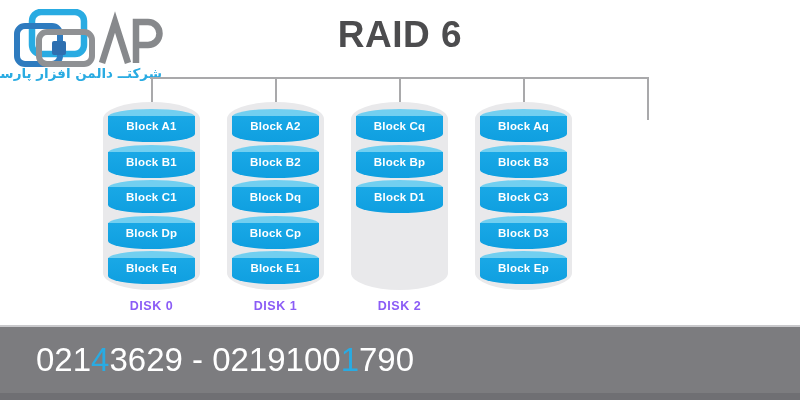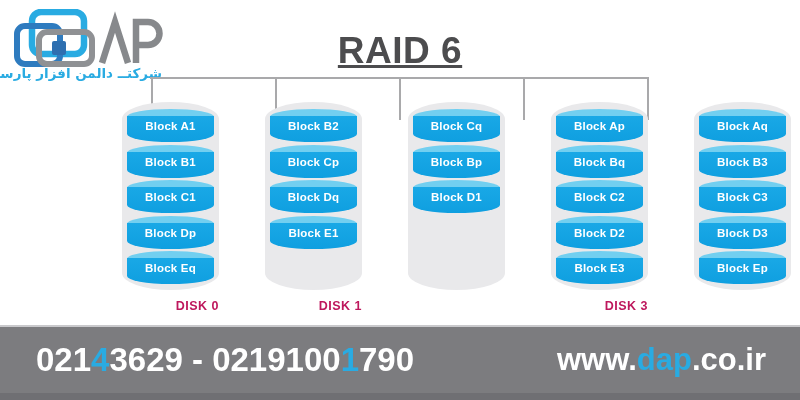--- a/index.html
+++ b/index.html
@@ -11,33 +11,32 @@
   
   .logo{position:absolute;left:14px;top:9px;}
   .logo svg{display:block;}
   .logo-tagline{
     position:absolute;left:-4px;top:56px;width:152px;
     direction:rtl;text-align:center;
     font-family:"DejaVu Sans",sans-serif;
     font-size:13.5px;font-weight:bold;color:#29abe2;white-space:nowrap;
   }
   .page-title{
-    position:absolute;left:0;right:0;top:14px;margin:16px;
+    position:absolute;left:0;right:0;top:14px;margin:0;
     text-align:center;font-size:37px;font-weight:700;color:#4c4c4e;
     letter-spacing:.5px;
-    text-decoration:underline;
   }
 
   
   .h-line{position:absolute;left:150px;top:77px;width:498px;height:1.5px;background:#a9a9ab;}
   .v-line{position:absolute;top:77px;width:1.5px;height:43px;background:#a9a9ab;}
 
   
   .disk-row{position:absolute;left:103px;top:102px;display:flex;gap:27px;}
-  .disk{width:97px;margin-left:19px;}
+  .disk{width:97px;}
   .capsule{
     box-sizing:border-box;height:188px;padding:7px 5px 6px;
     background:#e9e9eb;border-radius:50%/17px;
   }
   .block{position:relative;height:33px;margin-bottom:2.5px;}
   .block:last-child{margin-bottom:0;}
   .block::before{ 
     content:"";position:absolute;left:0;right:0;top:0;height:15px;
     background:#72cff0;border-radius:50%;
   }
@@ -45,34 +44,34 @@
     content:"";position:absolute;left:0;right:0;top:7px;bottom:0;
     background:linear-gradient(180deg,#19a8e6,#0f9fe0);
     border-radius:0 0 50% 50% / 0 0 8px 8px;
   }
   .block span{
     position:absolute;left:0;right:0;top:11px;z-index:1;
     color:#fff;font-size:11.5px;font-weight:700;text-align:center;
     letter-spacing:.2px;
   }
   .disk-label{
-    margin-top:9px;text-align:right;font-size:12.5px;font-weight:700;
-    color:#be185d;letter-spacing:.5px;
+    margin-top:9px;text-align:center;font-size:12.5px;font-weight:700;
+    color:#8b5cf6;letter-spacing:.5px;
   }
 
   
   .footer{
     position:absolute;left:0;right:0;top:325px;bottom:0;
     background:#7c7c7f;border-top:2px solid #c9c9cc;box-sizing:border-box;
   }
   .footer-content{
     display:flex;justify-content:space-between;align-items:center;
     height:66px;padding:0 34px 0 36px;
   }
-  .phone{font-size:33px;font-weight:700;color:#fff;white-space:nowrap;}
+  .phone{font-size:33px;font-weight:400;color:#fff;white-space:nowrap;}
   .website{font-size:31px;font-weight:700;color:#fff;white-space:nowrap;}
   .hl{color:#29abe2;}
   .footer-strip{position:absolute;left:0;right:0;bottom:0;height:7px;background:#6f6f73;}
 </style>
 </head>
 <body>
 
 <div class="stage">
 
   <div class="logo">
@@ -115,69 +114,53 @@
         <div class="block">
             <span>Block Eq</span>
           </div>
       </div>
       <div class="disk-label">DISK 0</div>
     </div>
 
     <div class="disk">
       <div class="capsule">
         <div class="block">
+            <span>Block A2</span>
+          </div>
+        <div class="block">
             <span>Block B2</span>
           </div>
         <div class="block">
-            <span>Block Cp</span>
+            <span>Block Dq</span>
           </div>
         <div class="block">
-            <span>Block Dq</span>
+            <span>Block Cp</span>
           </div>
         <div class="block">
             <span>Block E1</span>
           </div>
       </div>
       <div class="disk-label">DISK 1</div>
     </div>
 
     <div class="disk">
       <div class="capsule">
         <div class="block">
             <span>Block Cq</span>
           </div>
         <div class="block">
             <span>Block Bp</span>
           </div>
         <div class="block">
             <span>Block D1</span>
           </div>
       </div>
+      <div class="disk-label">DISK 2</div>
     </div>
 
-    <div class="disk">
-      <div class="capsule">
-        <div class="block">
-            <span>Block Ap</span>
-          </div>
-        <div class="block">
-            <span>Block Bq</span>
-          </div>
-        <div class="block">
-            <span>Block C2</span>
-          </div>
-        <div class="block">
-            <span>Block D2</span>
-          </div>
-        <div class="block">
-            <span>Block E3</span>
-          </div>
-      </div>
-      <div class="disk-label">DISK 3</div>
-    </div>
 
     <div class="disk">
       <div class="capsule">
         <div class="block">
             <span>Block Aq</span>
           </div>
         <div class="block">
             <span>Block B3</span>
           </div>
         <div class="block">
@@ -190,18 +173,17 @@
             <span>Block Ep</span>
           </div>
       </div>
     </div>
 
   </div>
 
   <div class="footer">
     <div class="footer-content">
       <div class="phone"><span>021</span><span class="hl">4</span><span>3629 - 0219100</span><span class="hl">1</span><span>790</span></div>
-      <div class="website"><span>www.</span><span class="hl">dap</span><span>.co.ir</span></div>
     </div>
     <div class="footer-strip"></div>
   </div>
 
 </div>
 
 </body></html>

